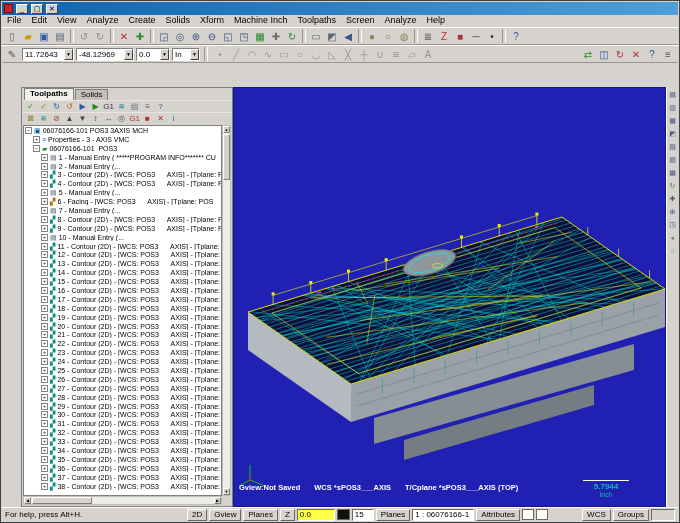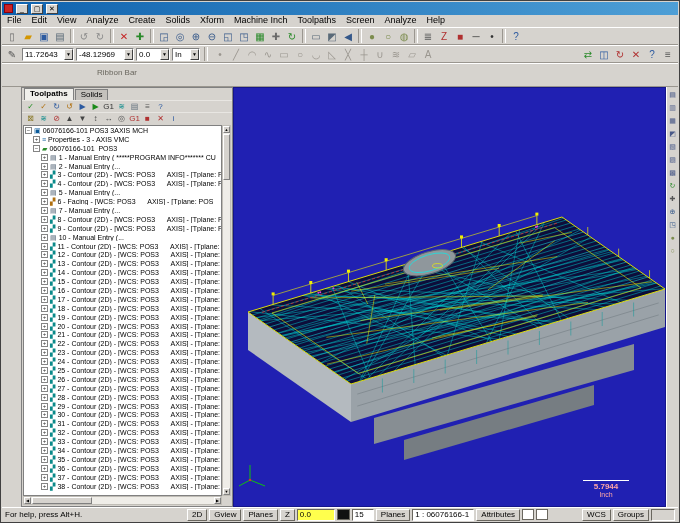--- a/index.html
+++ b/index.html
@@ -38,21 +38,21 @@
 .tree-label{overflow:hidden;color:#000;}
 .vscroll{position:absolute;top:0;right:0;width:9px;bottom:9px;background:#efede8;border:1px solid #c0bdb6;display:flex;flex-direction:column;}
 .hscroll{position:absolute;left:0;bottom:0;right:9px;height:9px;background:#efede8;border:1px solid #c0bdb6;display:flex;}
 .scroll-btn{width:7px;height:7px;background:#d6d3ce;border:1px solid;border-color:#fff #808080 #808080 #fff;font-size:4px;line-height:6px;text-align:center;flex:none;}
 .vthumb{width:7px;height:46px;background:#d6d3ce;border:1px solid;border-color:#fff #808080 #808080 #fff;margin-top:1px;}
 .hthumb{width:60px;height:7px;background:#d6d3ce;border:1px solid;border-color:#fff #808080 #808080 #fff;margin-left:1px;}
 .vscroll .scroll-btn:last-child{margin-top:auto;}
 .hscroll .scroll-btn:last-child{margin-left:auto;}
 .viewport{position:absolute;left:231px;top:0;right:12px;bottom:0;background:#2020b2;border:1px solid #15158a;}
 .vp-status{position:absolute;left:5px;bottom:14px;display:flex;gap:14px;color:#fff;font-size:7.5px;font-weight:bold;white-space:nowrap;}
-.vp-scale{position:absolute;right:36px;bottom:8px;color:#fca5a5;text-align:center;margin-top:48px;}
+.vp-scale{position:absolute;right:36px;bottom:8px;color:#14b8a6;text-align:center;margin-top:48px;}
 .scale-bar{width:46px;border-top:1px solid #fff;margin-bottom:1px;}
 .scale-value{font-size:8px;font-weight:bold;}
 .scale-unit{font-size:7px;}
 .right-bar{position:absolute;right:0;top:0;width:12px;bottom:0;background:#d6d3ce;border-left:1px solid #fff;display:flex;flex-direction:column;align-items:center;padding-top:1px;}
 .rb-icon{width:11px;height:13px;display:flex;align-items:center;justify-content:center;font-size:7px;flex:none;}
 .statusbar{position:absolute;left:1px;right:1px;bottom:1px;height:14px;background:#d6d3ce;border-top:1px solid #fff;display:flex;align-items:center;gap:2px;padding:0 3px;font-size:8px;}
 .sb-help{flex:none;}
 .sb-spacer{flex:1;}
 .sb-gap{width:30px;flex:none;}
 .sb-btn{height:12px;padding:0 4px;background:#d6d3ce;border:1px solid;border-color:#fff #6a675f #6a675f #fff;display:inline-flex;align-items:center;font-size:8px;flex:none;}
@@ -166,23 +166,20 @@
     <span class="ribbon-right">
         <span class="tb-icon" style="color: rgb(42, 138, 42);">⇄</span>
         <span class="tb-icon" style="color: rgb(44, 90, 160);">◫</span>
         <span class="tb-icon" style="color: rgb(176, 48, 48);">↻</span>
         <span class="tb-icon" style="color: rgb(176, 48, 48);">✕</span>
         <span class="tb-icon" style="color: rgb(44, 90, 160);">?</span>
         <span class="tb-icon" style="color: rgb(85, 85, 85);">≡</span>
       </span>
   </div>
 
-  <div class="ribbon-strip">
-    <span>Ribbon Bar</span>
-  </div>
 
   <div class="main">
     <div class="dock-area"></div>
 
     <div class="ops-panel">
       <div class="ops-tabs">
           <span class="ops-tab active">Toolpaths</span>
           <span class="ops-tab">Solids</span>
         </div>
       <div class="ops-tb-row">
@@ -559,20 +556,25 @@
           <line x1="384.65" y1="168.6" x2="384.65" y2="160.6" stroke="#f0f000" stroke-width="0.7"></line>
           <line x1="415.55" y1="190.2" x2="415.55" y2="182.2" stroke="#f0f000" stroke-width="0.7"></line>
           <ellipse cx="195.505" cy="174.76000000000002" rx="27" ry="11" fill="#8f979c" stroke="#5a666d" stroke-width="1" transform="rotate(-17 195.505 174.76000000000002)"></ellipse>
           <ellipse cx="195.505" cy="174.76000000000002" rx="21" ry="8" fill="none" stroke="#10e8e8" stroke-width="0.7" transform="rotate(-17 195.505 174.76000000000002)"></ellipse>
           <ellipse cx="203.505" cy="177.76000000000002" rx="5" ry="2.2" fill="none" stroke="#f0f000" stroke-width="0.7"></ellipse>
           <line x1="16" y1="392" x2="16" y2="377" stroke="#10c010" stroke-width="1"></line>
           <line x1="16" y1="392" x2="31" y2="398" stroke="#10c010" stroke-width="1"></line>
           <line x1="16" y1="392" x2="5" y2="398" stroke="#10c010" stroke-width="1"></line>
           <circle cx="16" cy="392" r="1.3" fill="#d03030"></circle>
         </svg>
+      <div class="vp-status">
+        <span>Gview:Not Saved</span>
+        <span>WCS *sPOS3___AXIS</span>
+        <span>T/Cplane *sPOS3___AXIS (TOP)</span>
+      </div>
       <div class="vp-scale">
         <div class="scale-bar"></div>
         <div class="scale-value">5.7944</div>
         <div class="scale-unit">Inch</div>
       </div>
     </div>
 
     <div class="right-bar">
         <span class="rb-icon" style="color: rgb(74, 90, 136);">▤</span>
         <span class="rb-icon" style="color: rgb(74, 90, 136);">▥</span>

